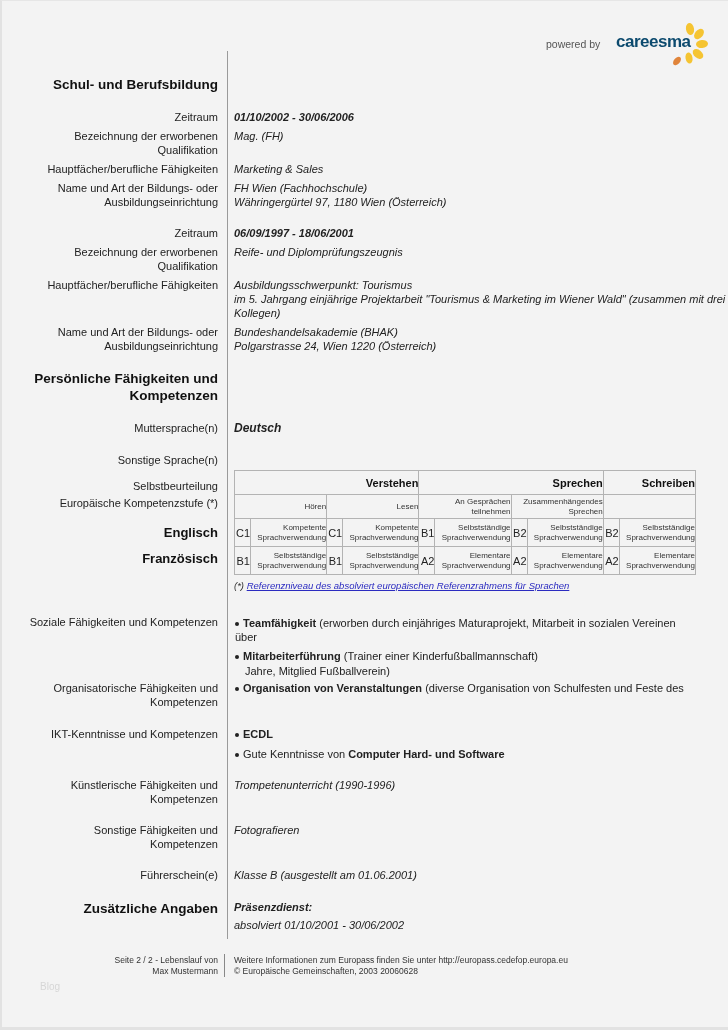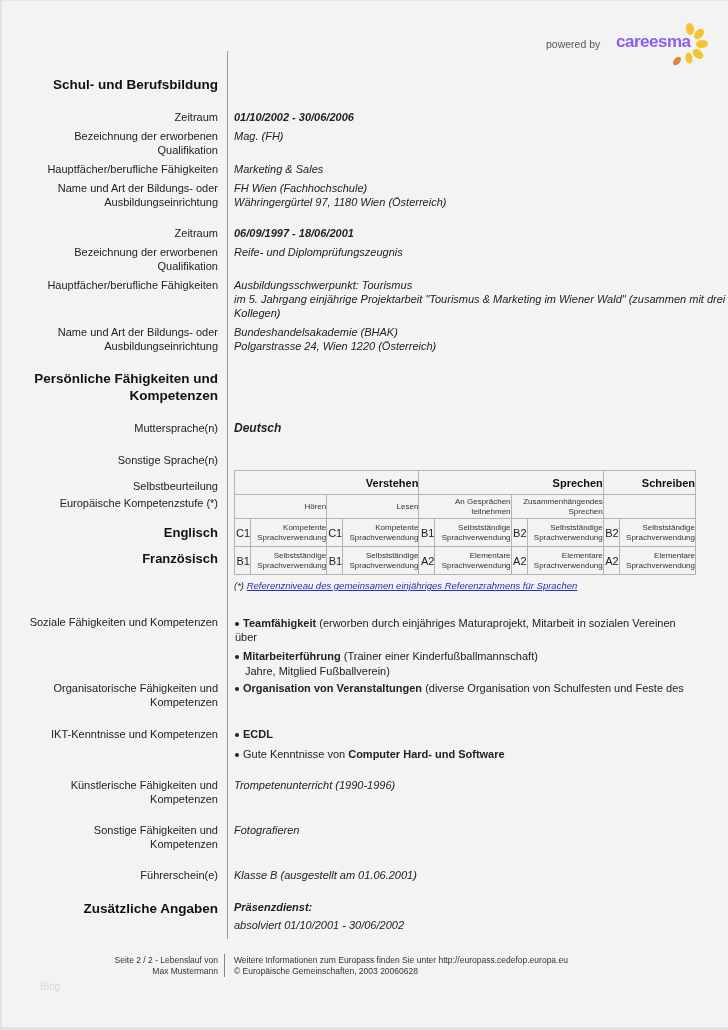--- a/index.html
+++ b/index.html
@@ -21,21 +21,21 @@
       background: #9a9a9a;
     }
     .powered {
       position: absolute; left: 544px; top: 37px; font-size: 10.5px; color: #555;
     }
     .logo {
       position: absolute; left: 614px; top: 22px; width: 92px; height: 44px;
     }
     .logo-text {
       position: absolute; left: 0; top: 9px; font-size: 17px; font-weight: bold;
-      color: #8b5cf6; letter-spacing: -0.5px;
+      color: #0c4a6e; letter-spacing: -0.5px;
     }
     .logo svg { position: absolute; left: 52px; top: 0; }
 
     .lbl { position: absolute; right: 510px; text-align: right; font-size: 11px; line-height: 14px; color: #222; }
     .val { position: absolute; left: 232px; font-size: 11px; line-height: 14px; color: #222; font-style: italic; }
     .bold { font-weight: bold; }
     .sec { position: absolute; right: 510px; text-align: right; font-size: 13.5px; font-weight: bold; line-height: 17px; color: #111; }
     .lang { position: absolute; right: 510px; text-align: right; font-size: 13px; font-weight: bold; color: #111; padding-left: 34px; }
     .italic { }
 
@@ -210,21 +210,21 @@
       <td class="lv">A2</td>
       <td class="desc">
             <div>Elementare</div>
             <div>Sprachverwendung</div>
           </td>
     </tr>
   </tbody>
     </table>
 
   <div class="ref">
-    <span>(*) </span><a href="#">Referenzniveau des gemeinsamen einjähriges Referenzrahmens für Sprachen</a>
+    <span>(*) </span><a href="#">Referenzniveau des absolviert europäischen Referenzrahmens für Sprachen</a>
   </div>
 
   <div class="lbl" style="top:614px;">Soziale Fähigkeiten und Kompetenzen</div>
   <div class="bullet" style="top:615px;">
     <span class="dot"></span><b>Teamfähigkeit</b><span> (erworben durch einjähriges Maturaprojekt, Mitarbeit in sozialen Vereinen über</span>
     <span class="cont">Jahre, Mitglied Fußballverein)</span>
   </div>
   <div class="bullet" style="top:648px;">
     <span class="dot"></span><b>Mitarbeiterführung</b><span> (Trainer einer Kinderfußballmannschaft)</span>
   </div>

